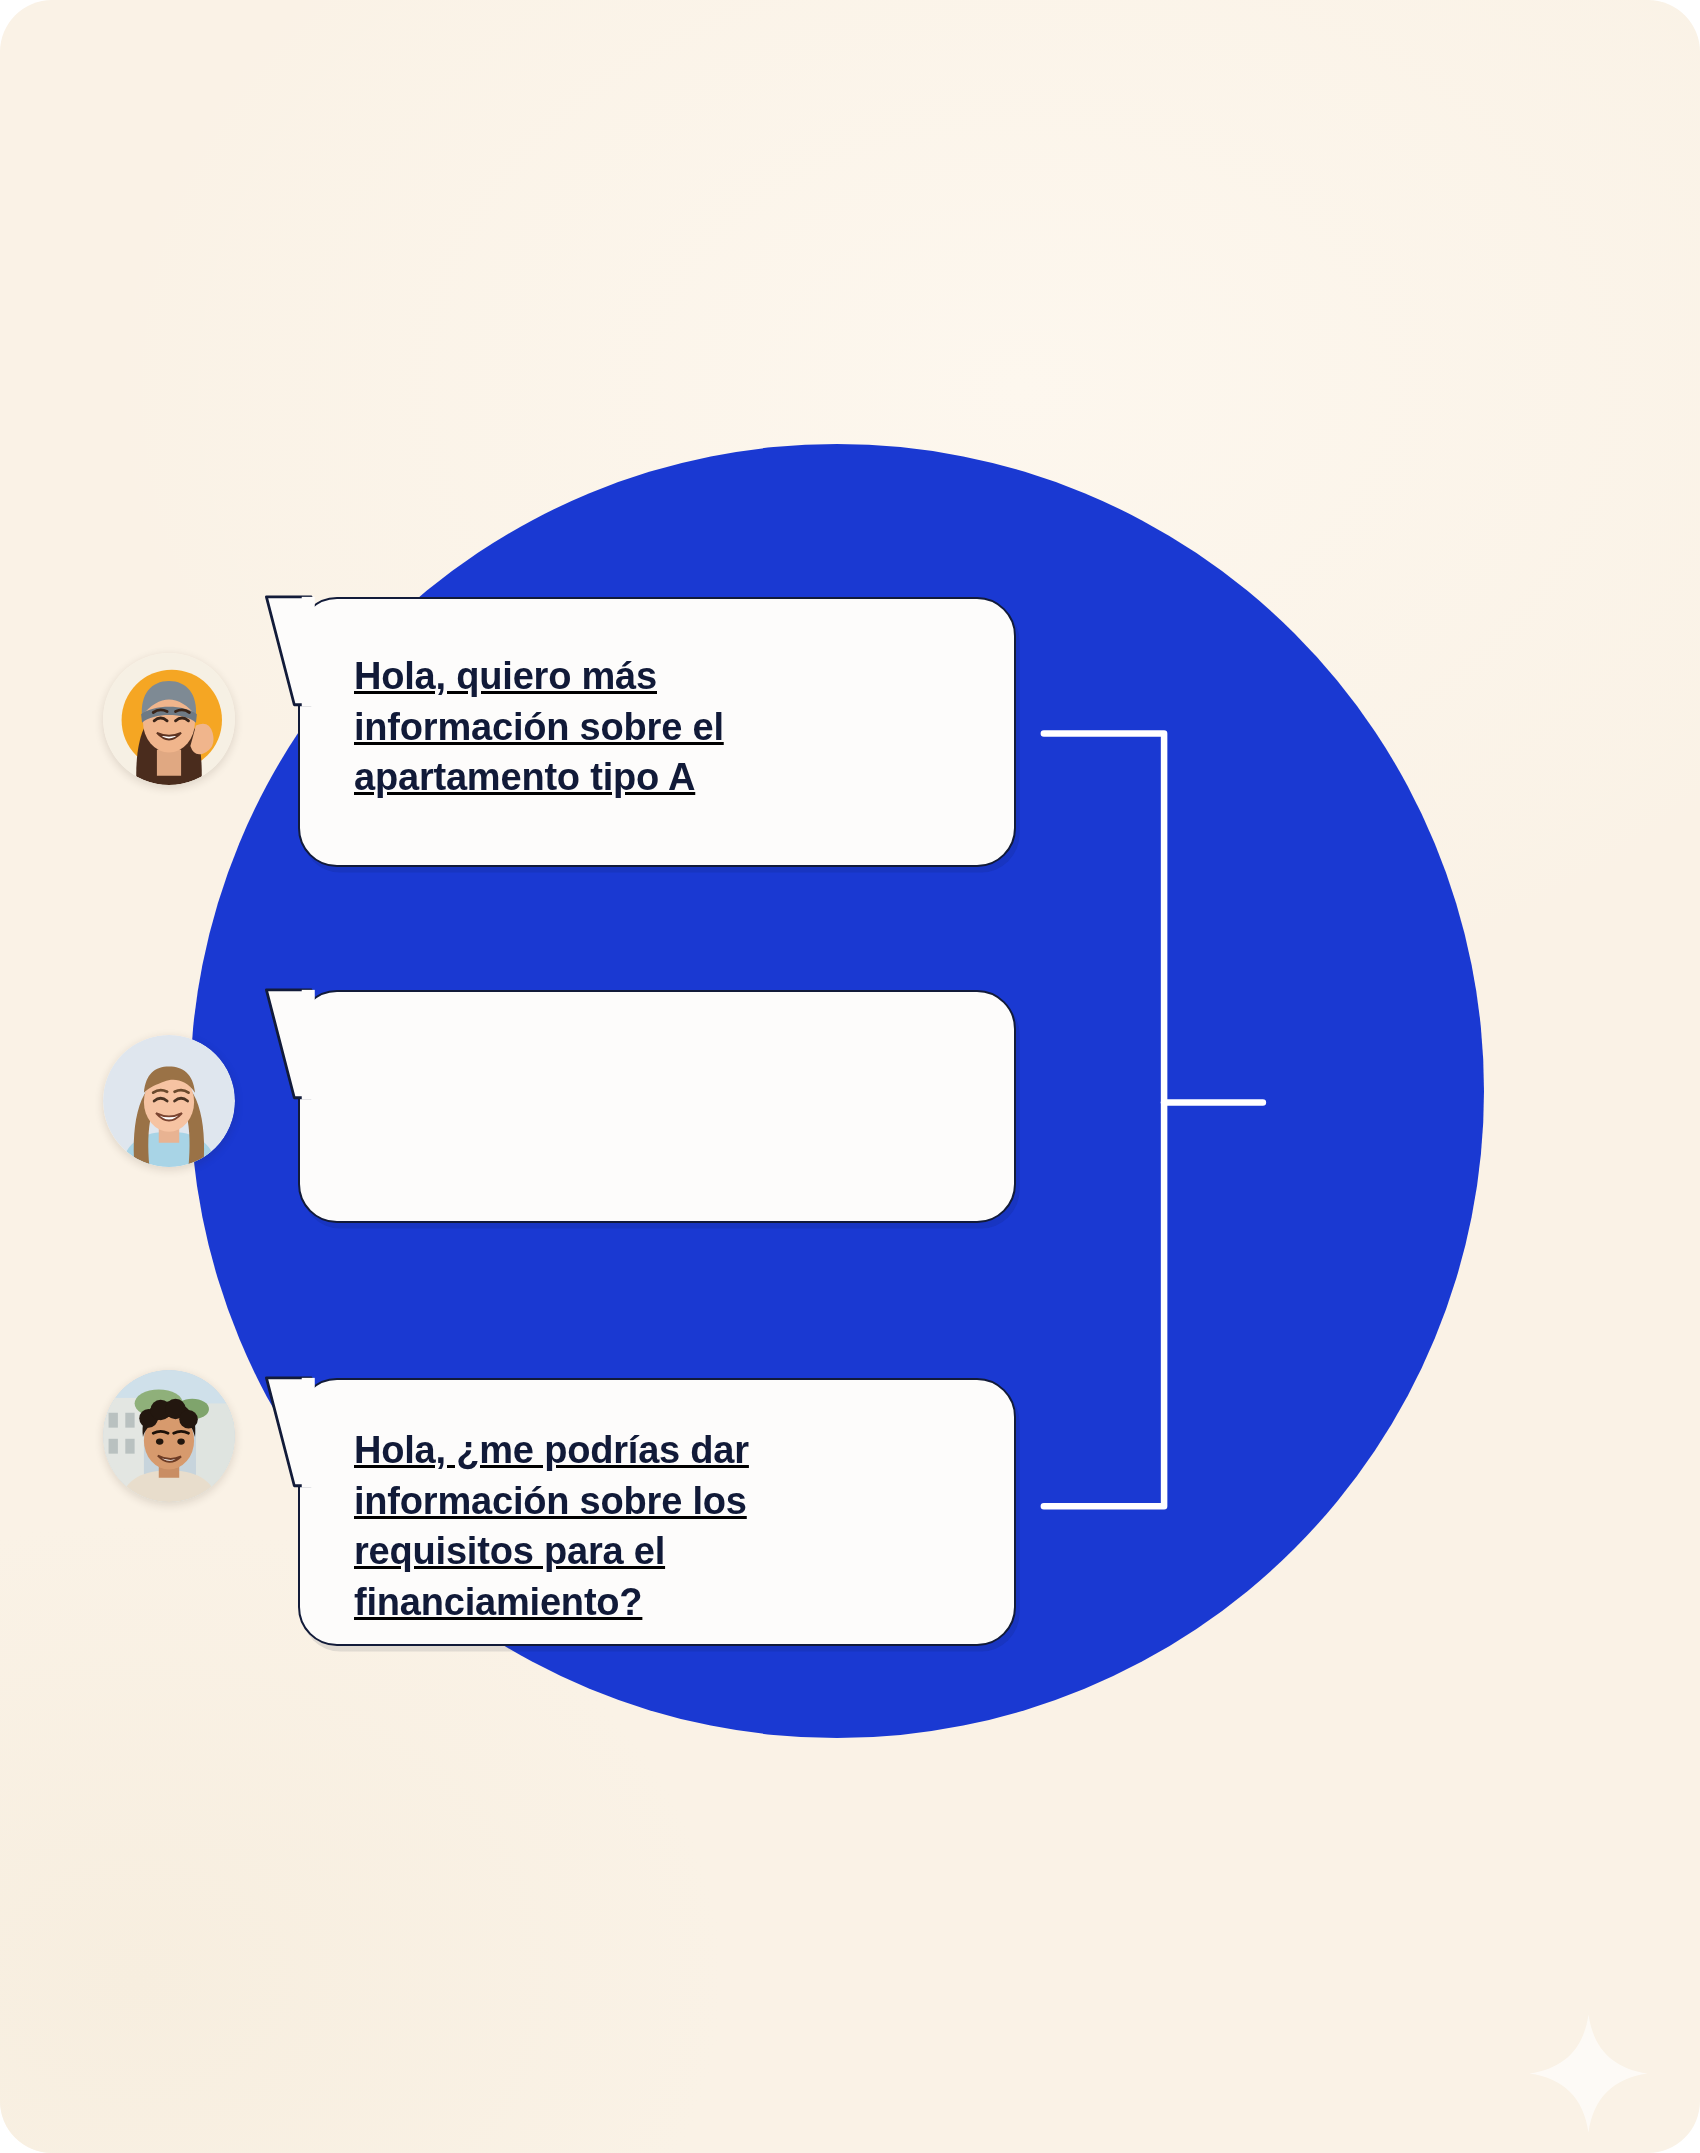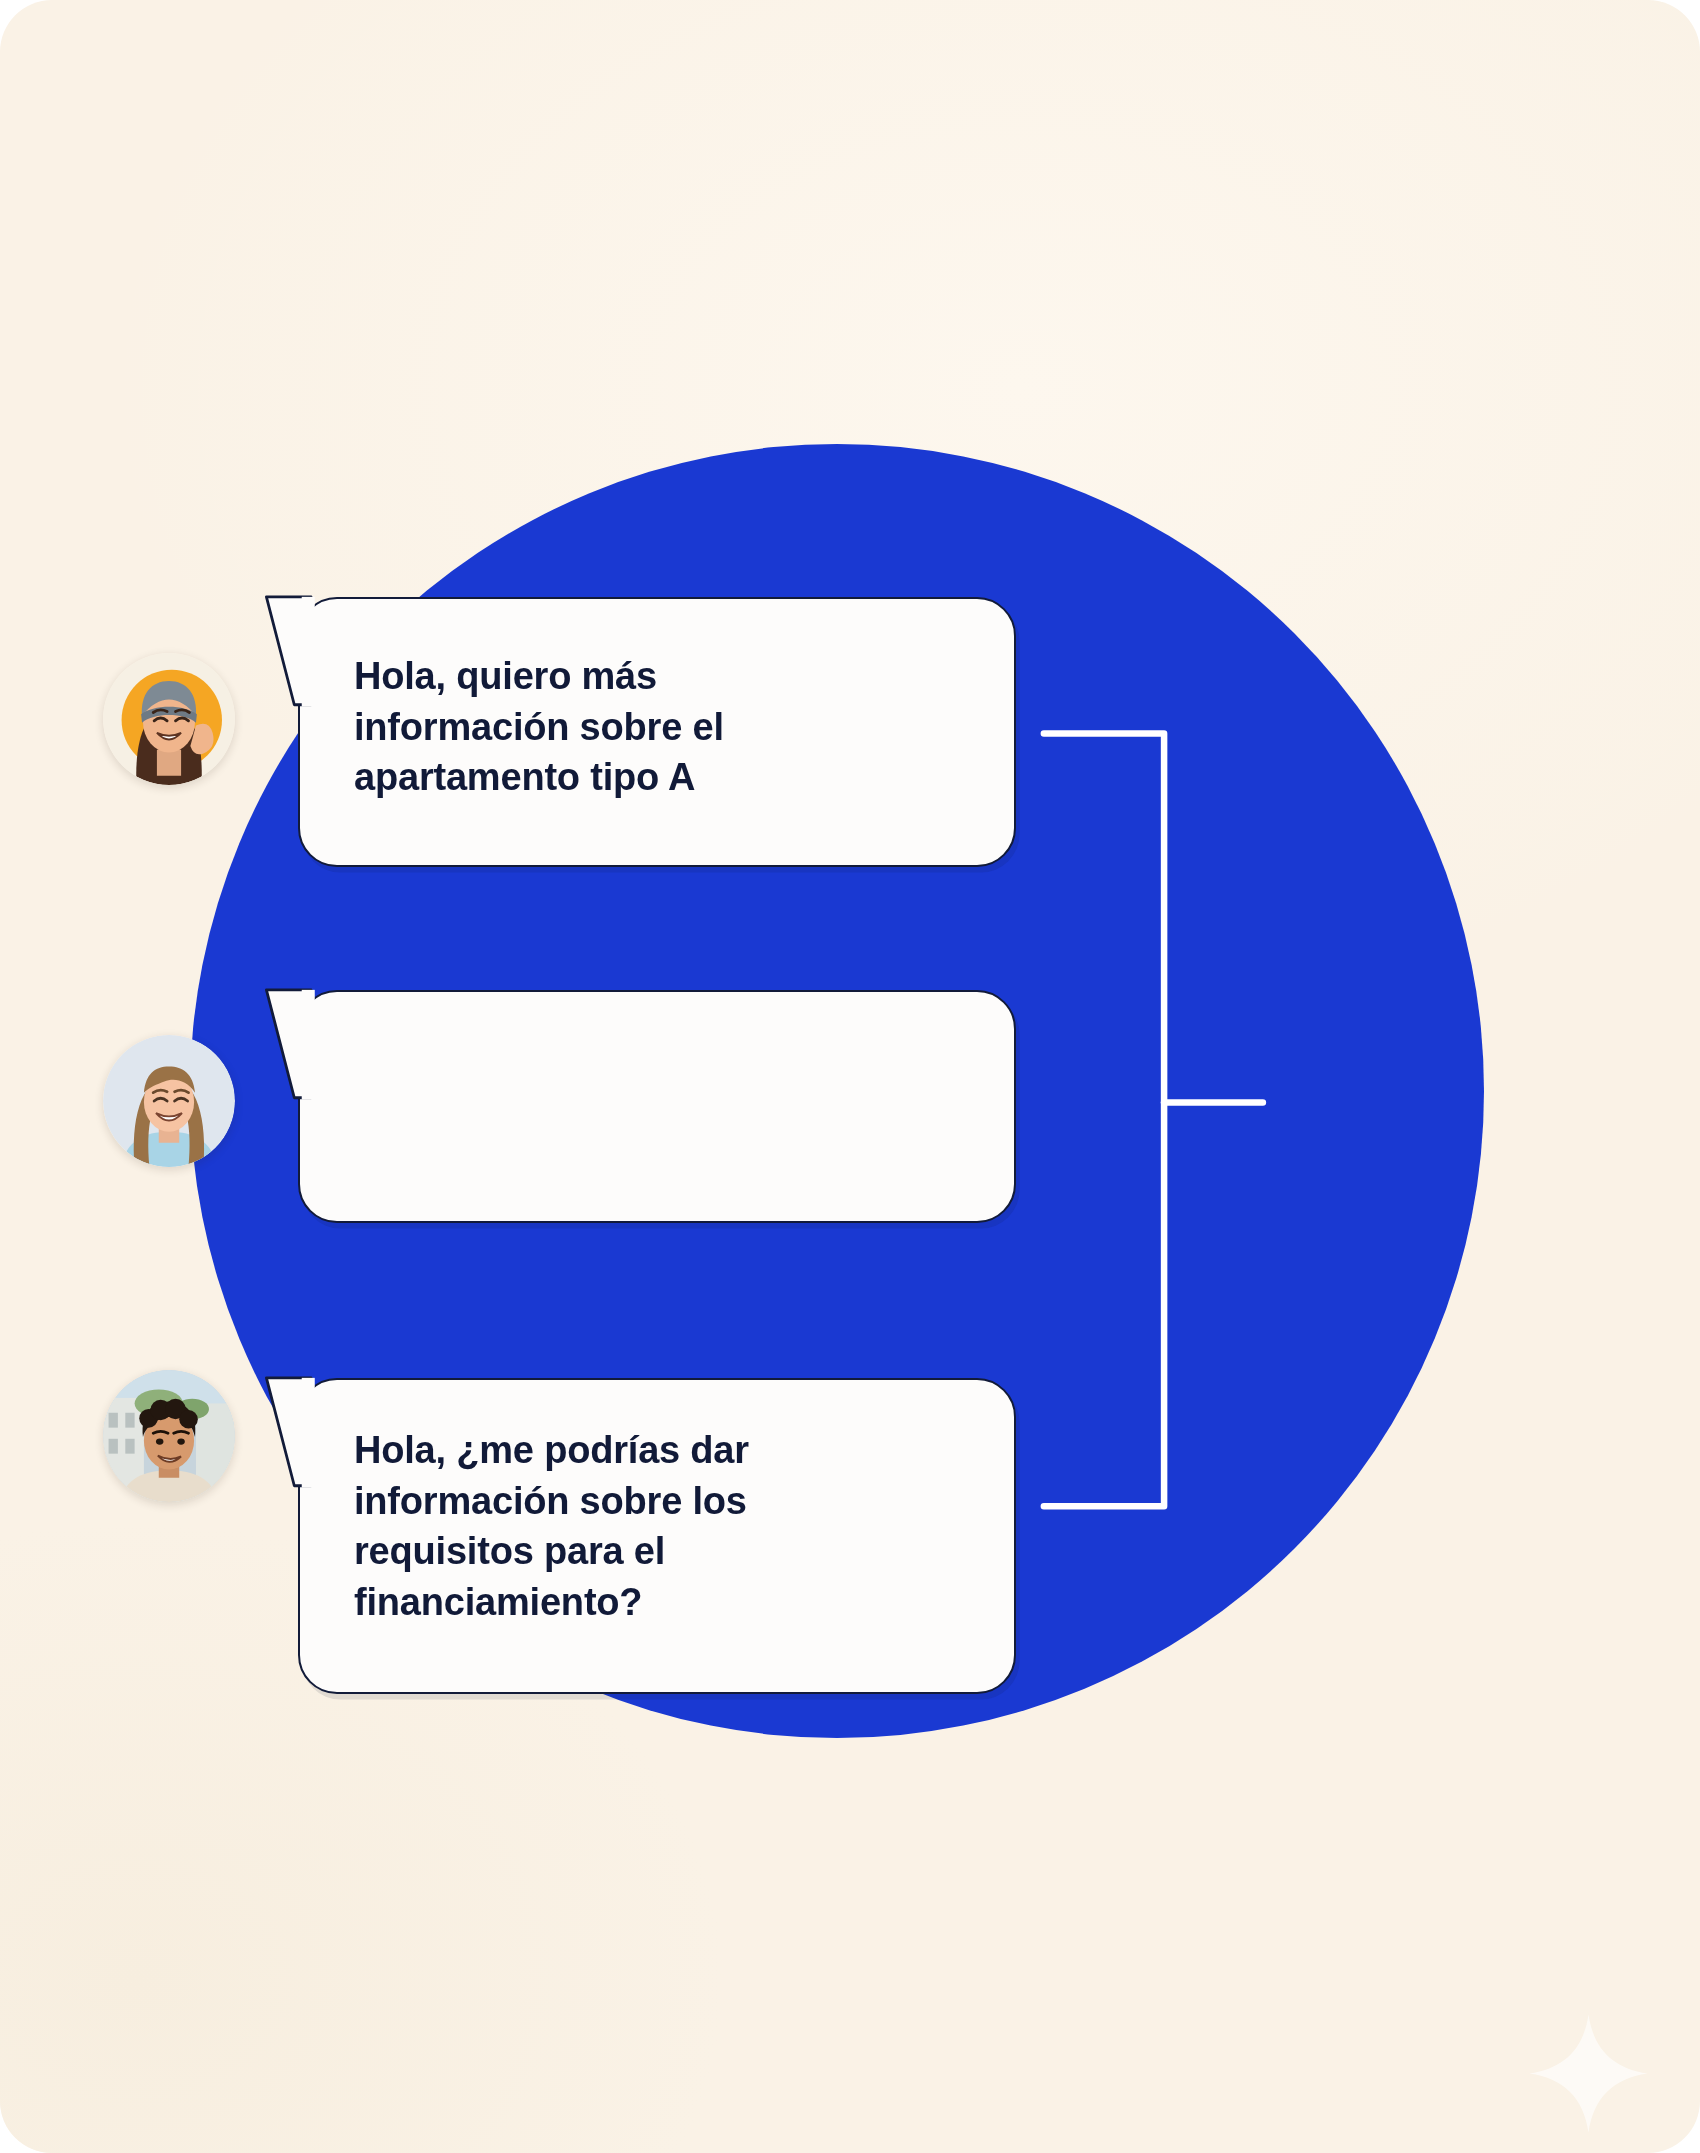--- a/index.html
+++ b/index.html
@@ -78,20 +78,21 @@
   #avatar-3 { left: 103px; top: 1370px; }
 
   
   .bubble {
     position: absolute;
     box-sizing: border-box;
     background: #fdfcfb;
     border: 2.8px solid #121b39;
     border-radius: 39px;
     box-shadow: 3.7px 5.6px 0 rgba(10,16,45,.10);
+    text-decoration: underline;
   }
   .bubble .bubble-text {
     position: relative;
     display: block;
     color: #111a38;
     font-weight: 700;
     font-size: 38px;
     line-height: 1.33;
     letter-spacing: -0.2px;
     white-space: pre-line;
@@ -105,21 +106,21 @@
     height: 186px;
     overflow: visible;
   }
 
   #bubble-1 { left: 298px; top: 597px;  width: 718px; height: 270px; }
   #bubble-1 .bubble-text { margin: 52px 0 0 54px; width: 597px; }
 
   #bubble-2 { left: 298px; top: 990px; width: 718px; height: 233px; }
   #bubble-2 .bubble-text { margin: 58px 0 0 54px; width: 597px; }
 
-  #bubble-3 { left: 298px; top: 1378px; width: 718px; height: 316px; }
+  #bubble-3 { left: 298px; top: 1378px; width: 718px; height: 268px; }
   #bubble-3 .bubble-text { margin: 45px 0 0 54px; width: 606px; }
 
   
   #chatbot-card {
     position: absolute;
     box-sizing: border-box;
     left: 1266px;
     top: 850px;
     width: 326px;
     height: 505px;

